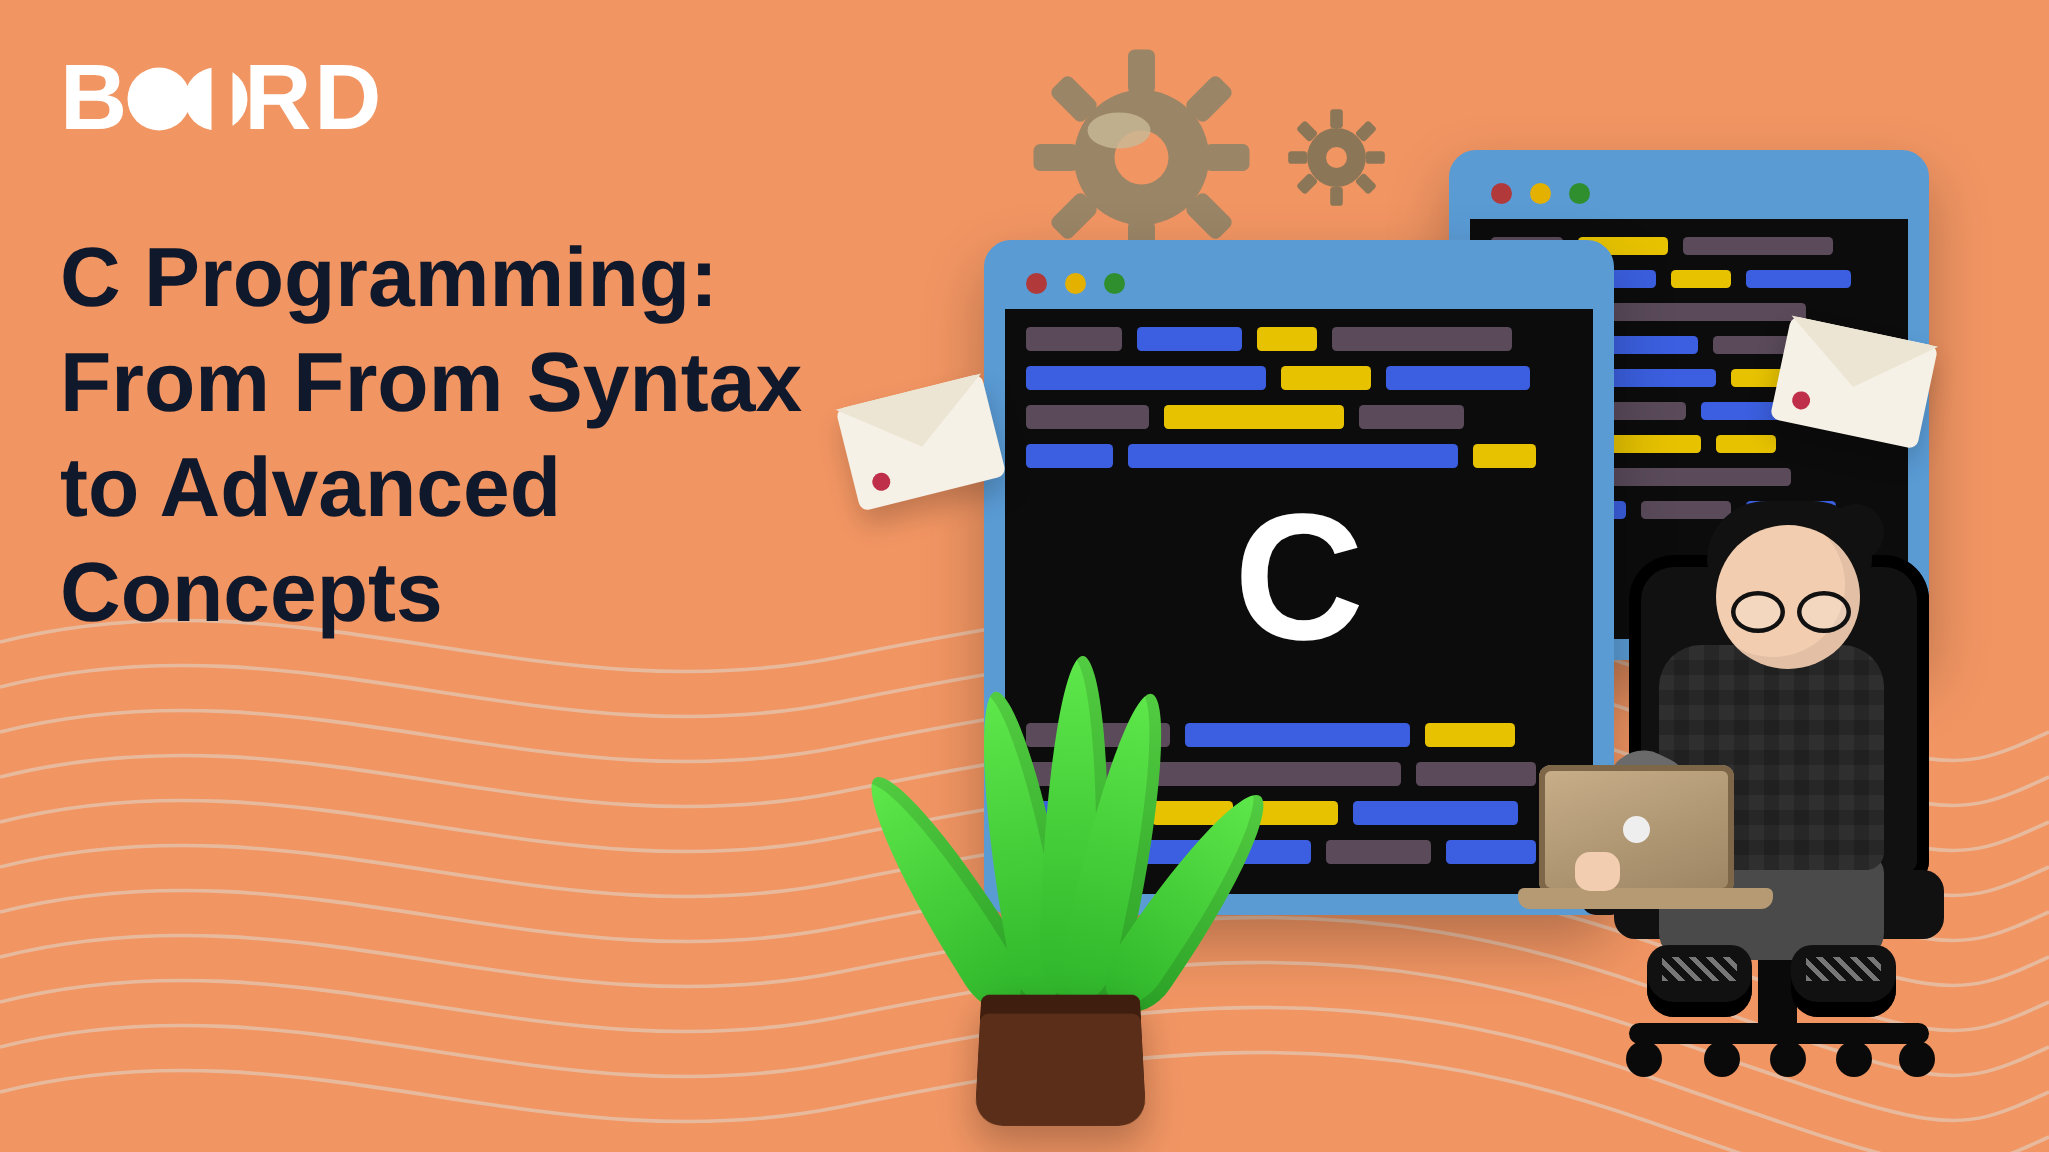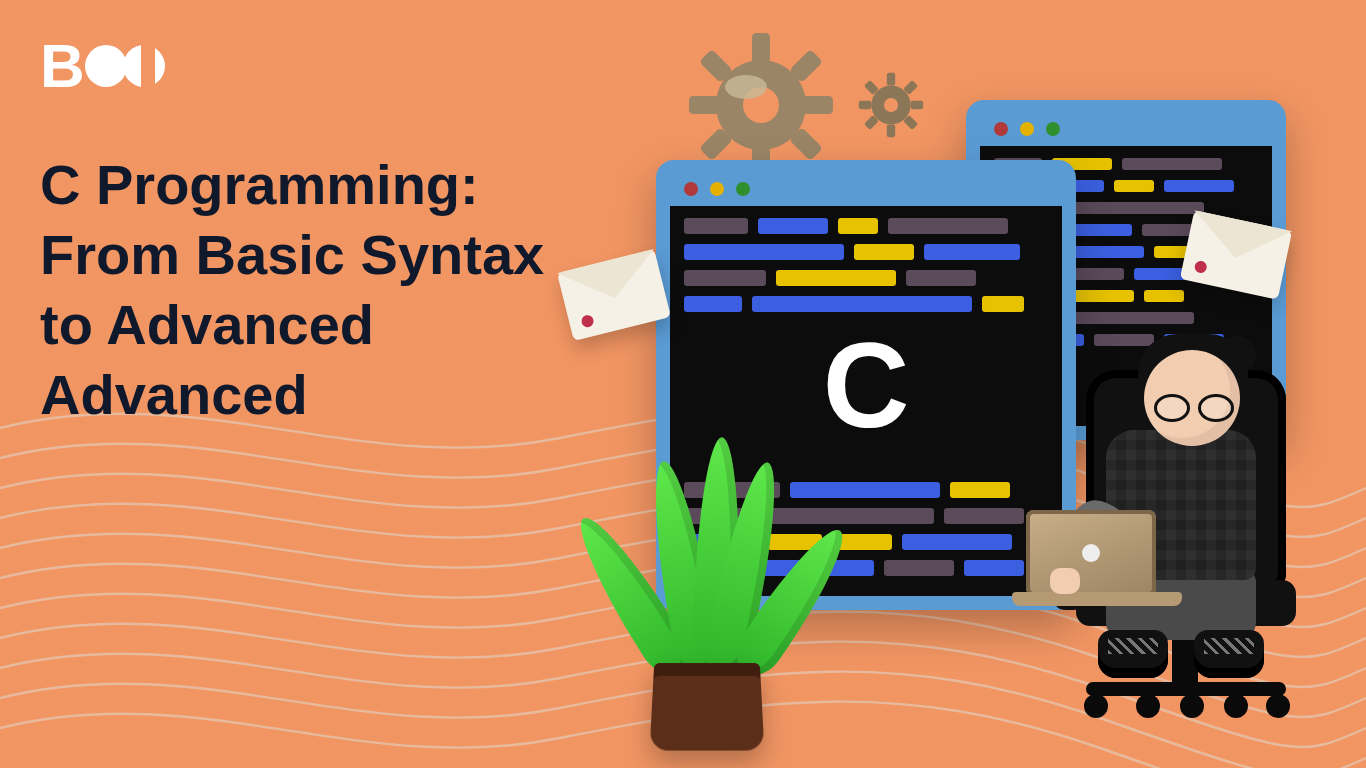--- a/index.html
+++ b/index.html
@@ -89,23 +89,24 @@
       <path d="M0 300 C 200 250, 360 350, 560 310 S 900 250, 1100 320 1300 390 1366 360 1366 360"></path>
       <path d="M0 330 C 200 280, 360 380, 560 340 S 900 280, 1100 350 1300 420 1366 390 1366 390"></path>
       <path d="M0 360 C 200 310, 360 410, 560 370 S 900 310, 1100 380 1300 450 1366 420 1366 420"></path>
     </g>
   </svg>
 
   <div class="logo">
     <span>B</span>
     <span class="o1"></span>
     <span class="o2"></span>
+    <span>RD</span>
   </div>
 
-  <h1 class="headline">C Programming: From Basic Syntax to Advanced Advanced</h1>
+  <h1 class="headline">C Programming: From From Syntax to Advanced Concepts</h1>
 
   <div class="illus">
 
     <div class="gear big">
       <svg viewBox="0 0 100 100">
         <g fill="#9a8566">
           <circle cx="50" cy="50" r="30"></circle>
           <g>
             <rect x="44" y="2" width="12" height="20" rx="3"></rect>
             <rect x="44" y="78" width="12" height="20" rx="3"></rect>

